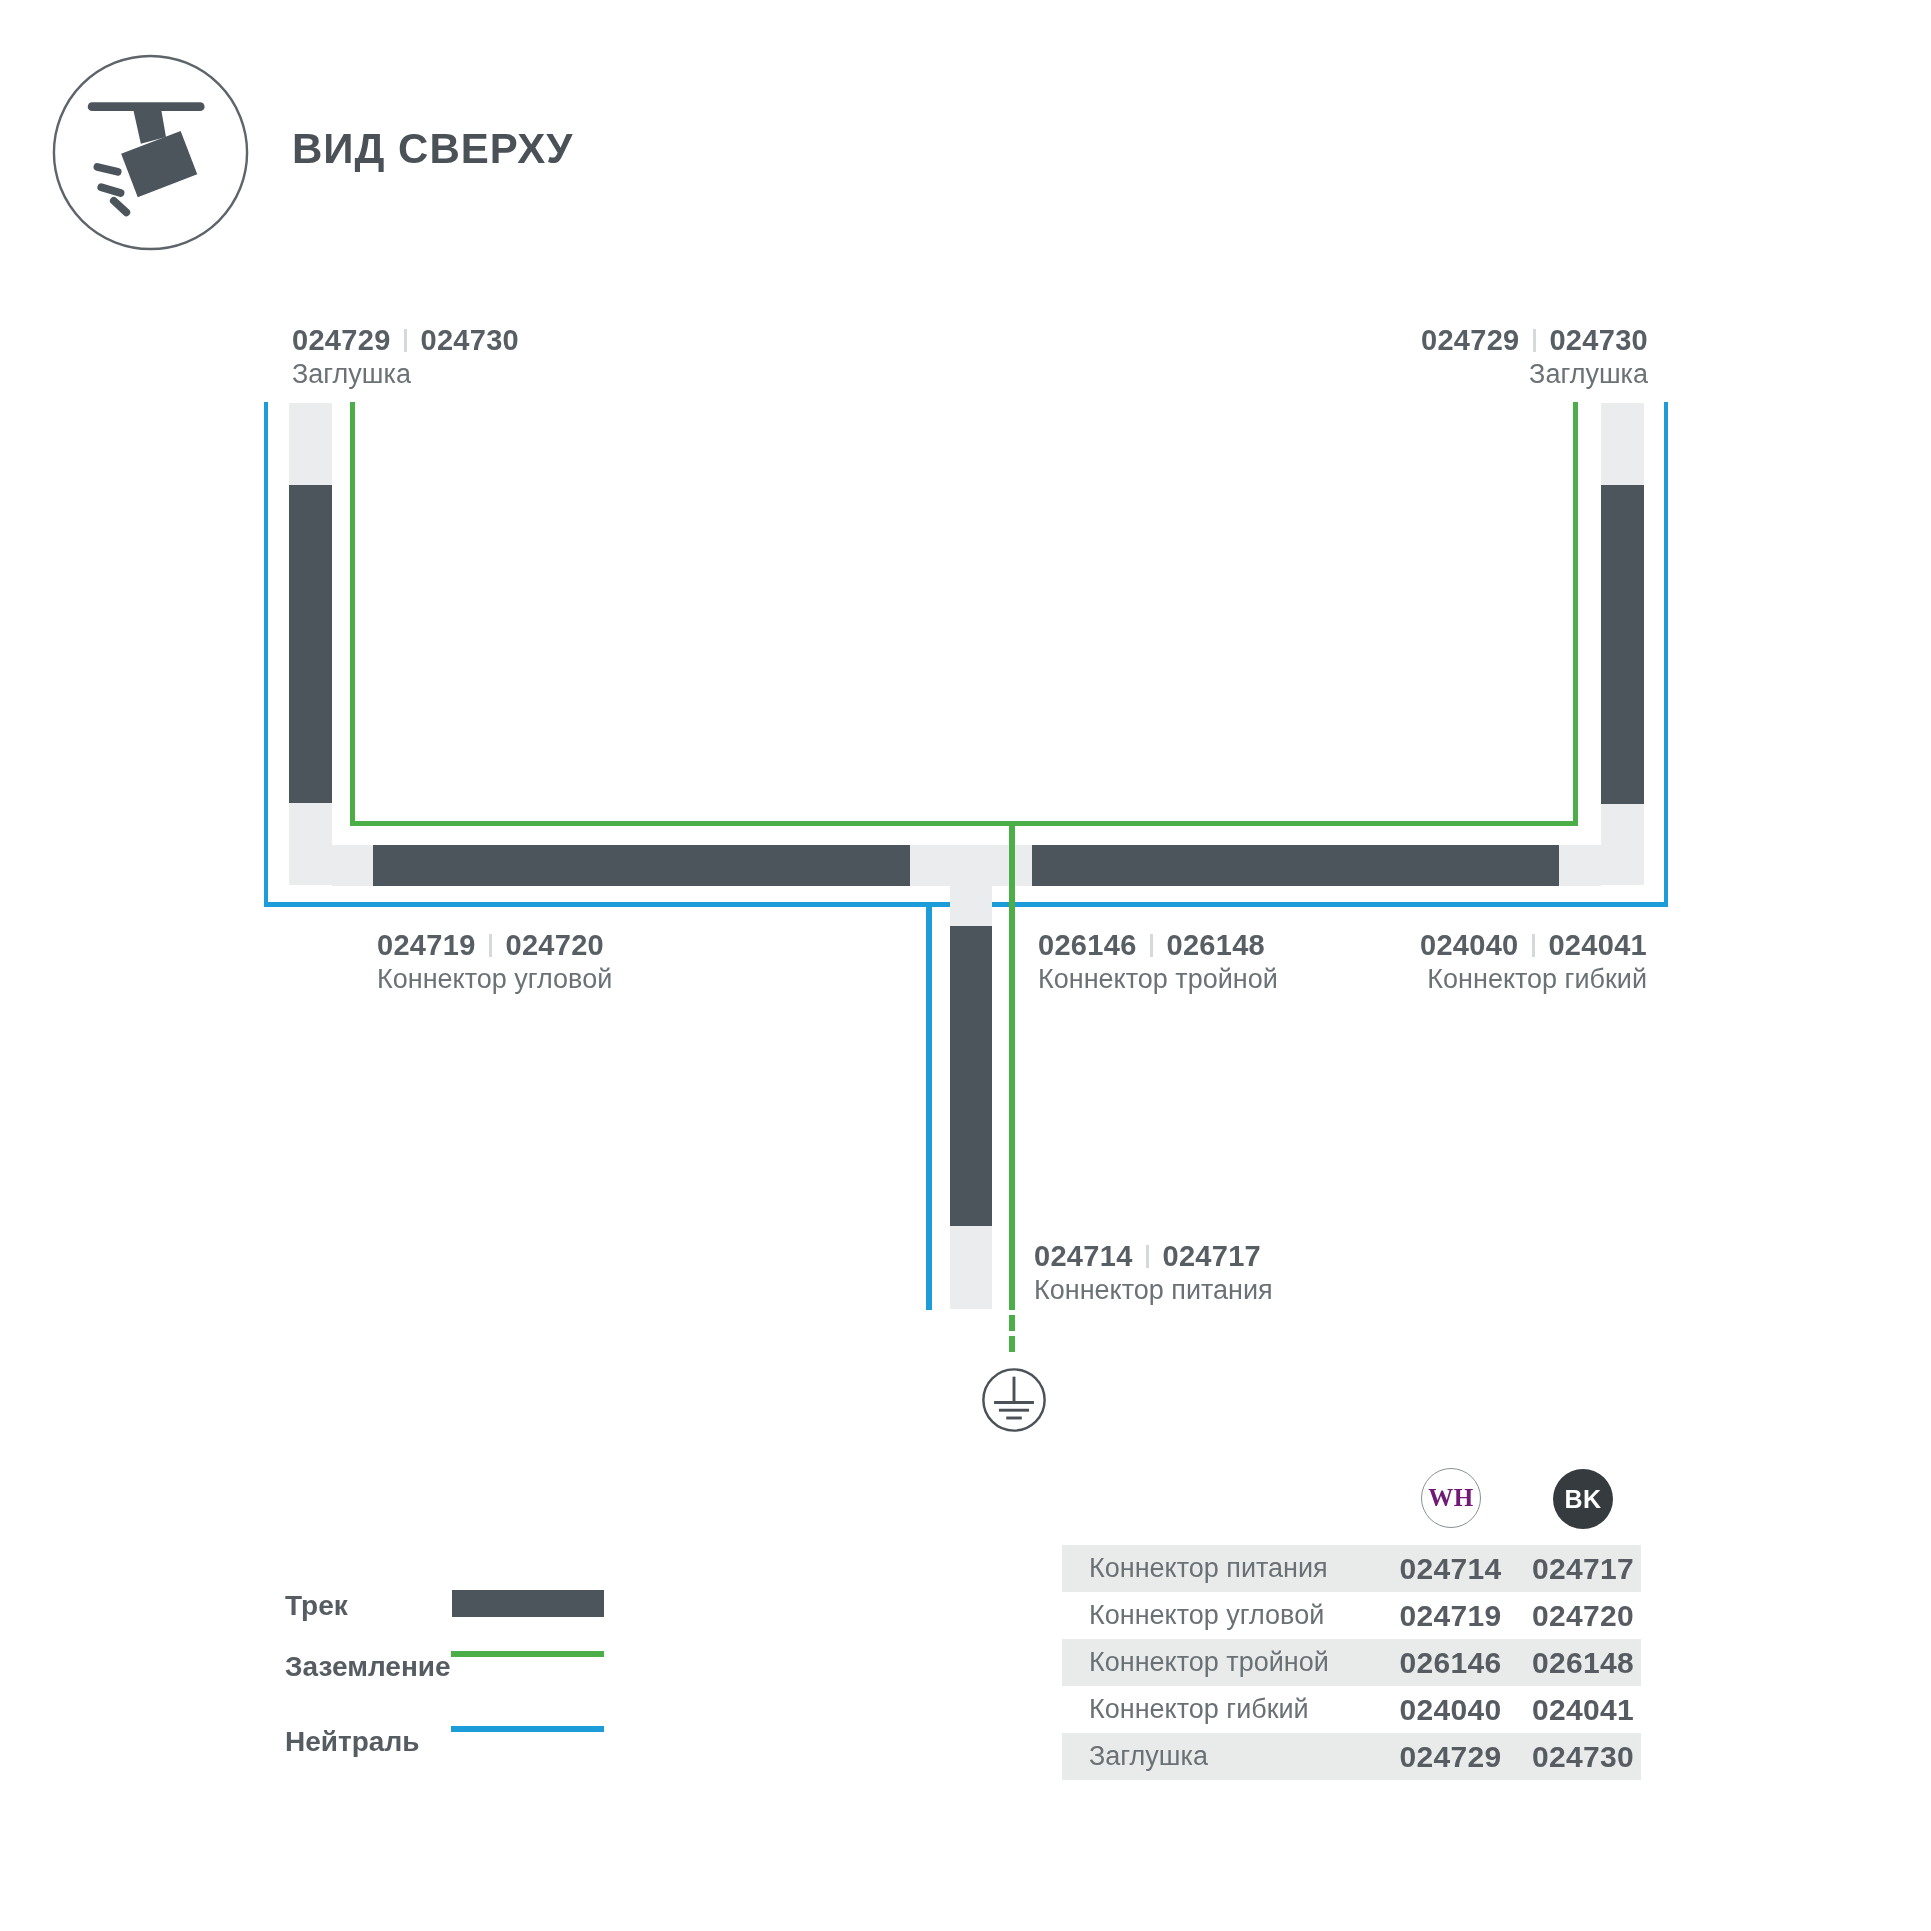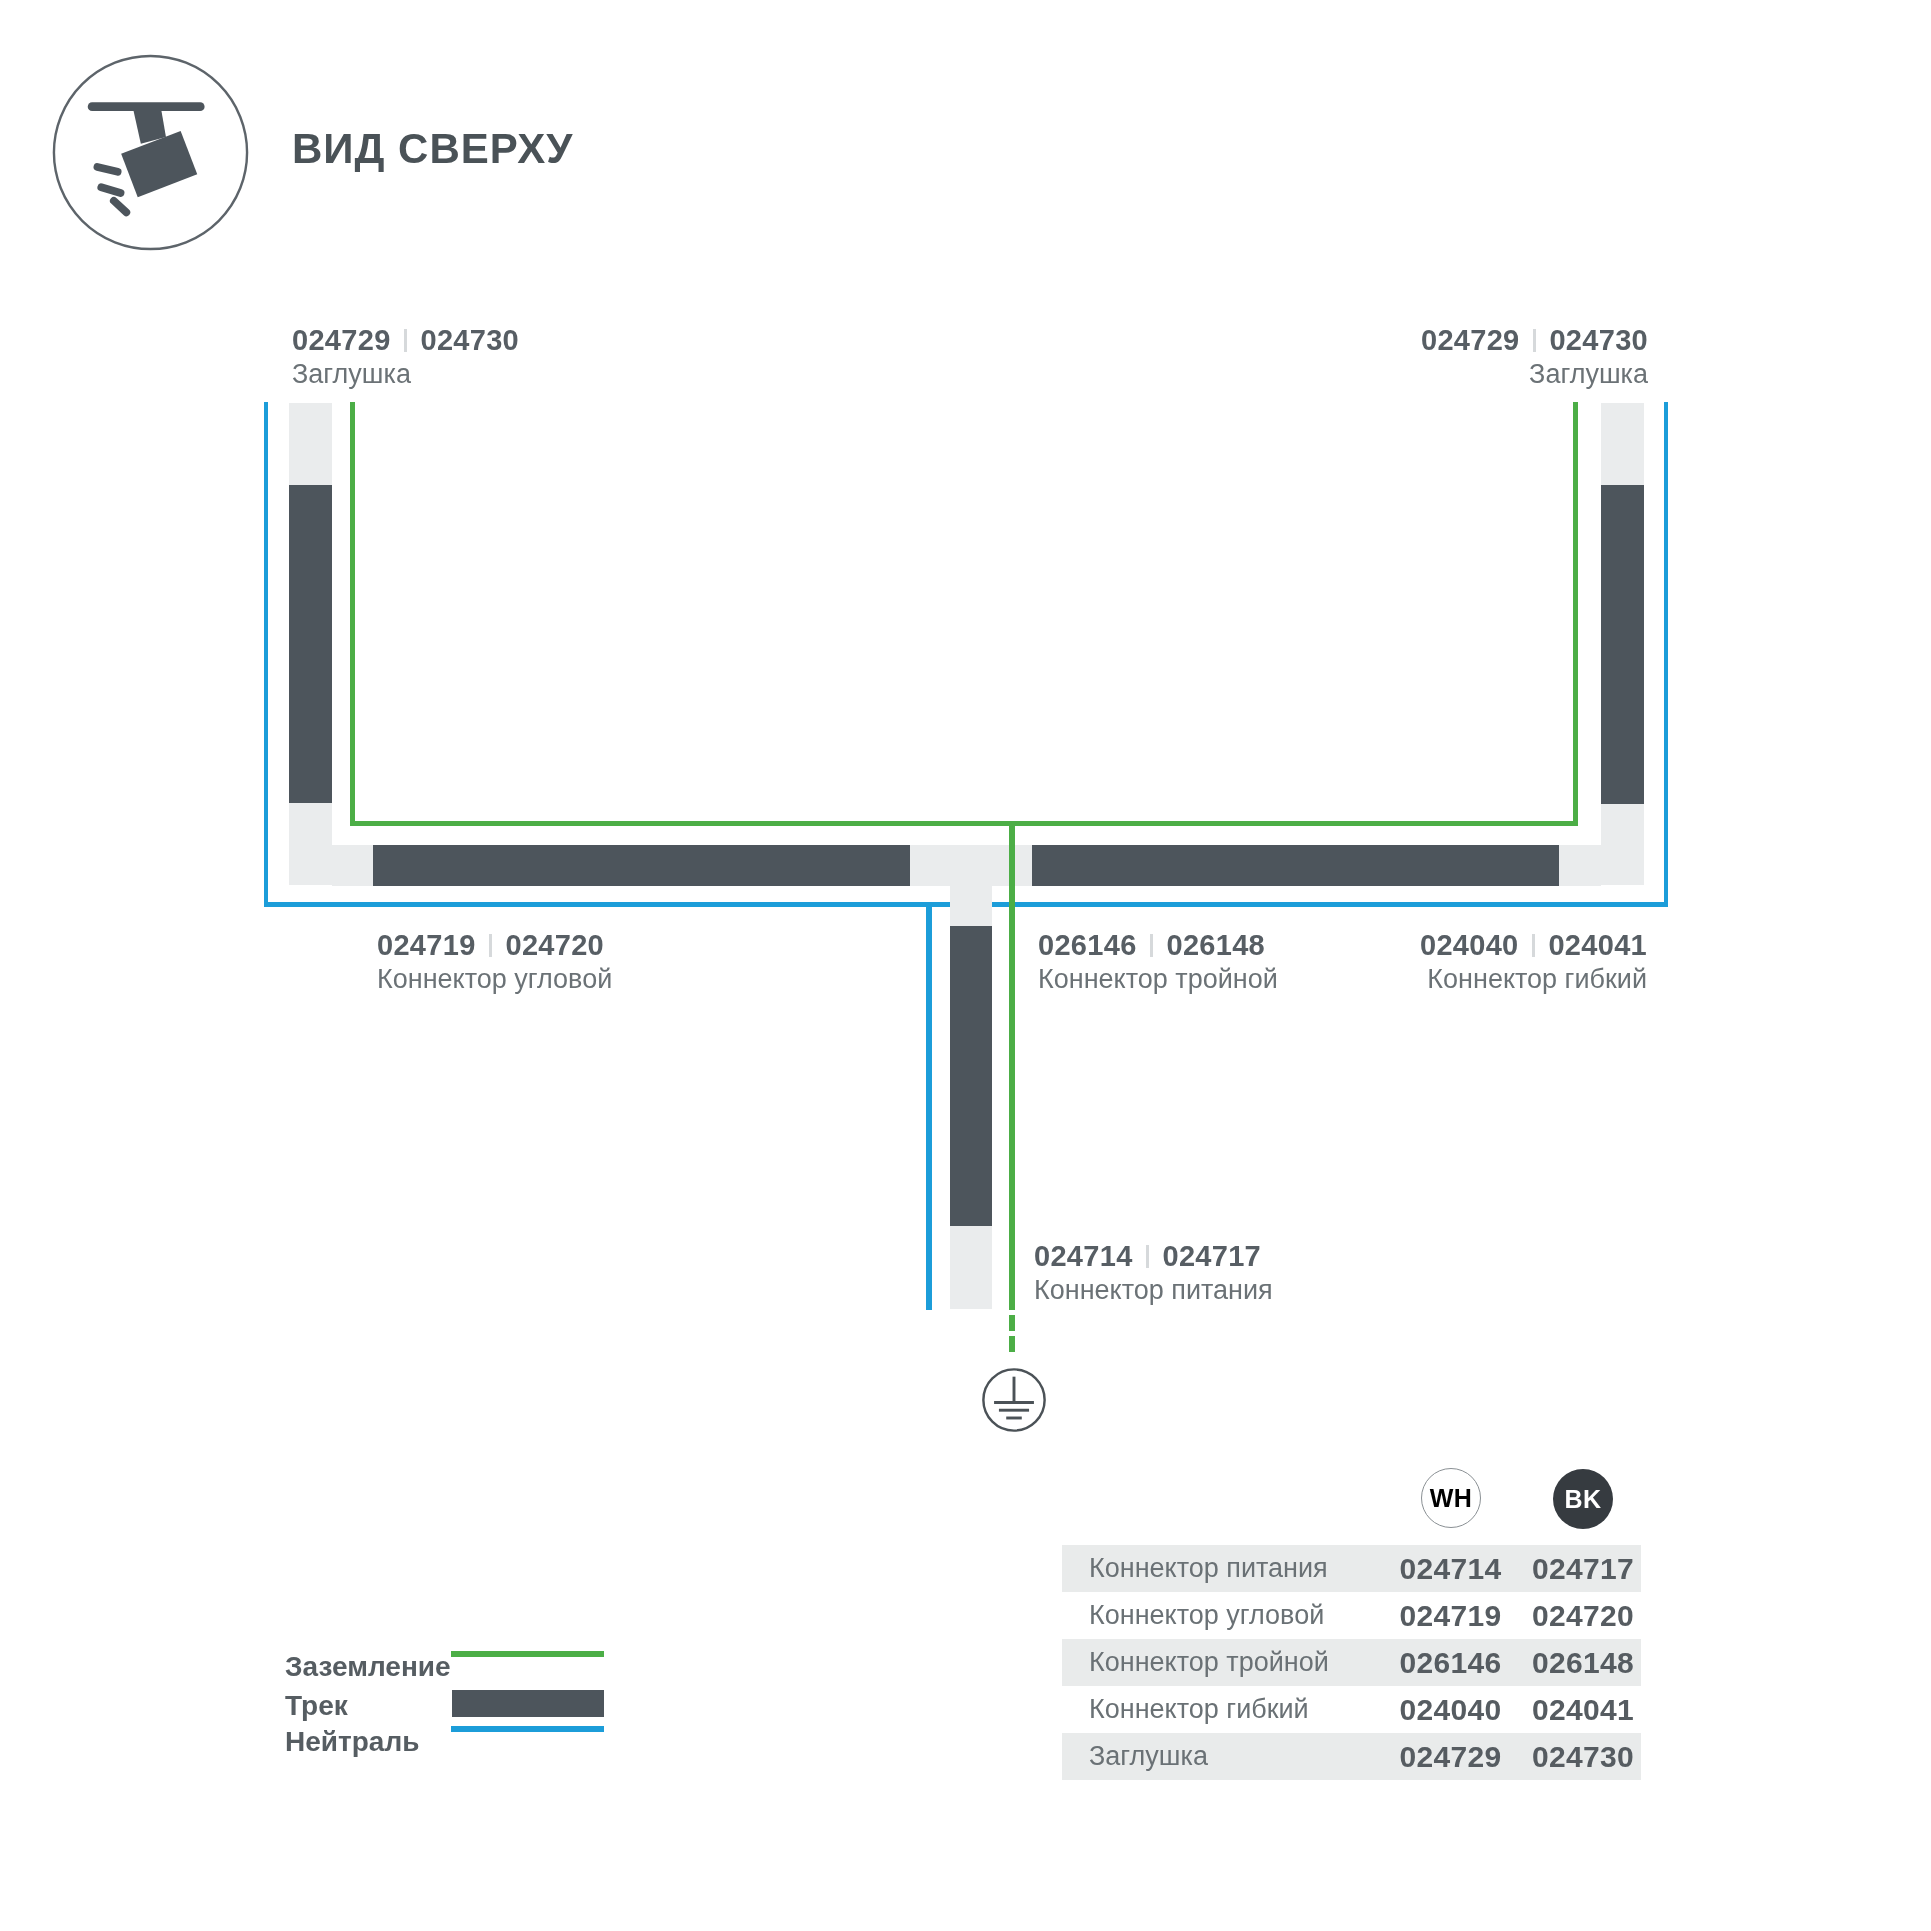--- a/index.html
+++ b/index.html
@@ -40,21 +40,21 @@
   .legend-row{display:flex;align-items:flex-start;width:319px;height:27px;justify-content:space-between;z-index:5;}
   .legend-label{font-size:28px;font-weight:600;color:#565d62;white-space:nowrap;}
   .sw-line{width:153px;height:5.8px;}
   .sw-green{background:#4cae46;}
   .sw-blue{background:#1c9dd9;}
   .sw-track{width:152px;height:27px;background:#4d555c;}
 
   
   .col-circle{width:60px;height:60px;border-radius:50%;display:flex;align-items:center;justify-content:center;
               font-size:25px;font-weight:600;letter-spacing:0.5px;z-index:5;box-sizing:border-box;}
-  .col-wh{left:1421px;top:1468px;border:1.9px solid #8a9094;color:#000000;background:#fff;}
+  .col-wh{left:1421px;top:1468px;border:1.9px solid #8a9094;color:#701a75;background:#fff;font-family:Liberation Serif, serif;}
   .col-bk{left:1553px;top:1469px;background:#363b40;color:#ffffff;}
   .ptable{left:1062px;top:1545px;width:579px;z-index:5;}
   .ptable .trow{display:flex;align-items:center;height:47px;}
   .ptable .trow.stripe{background:#e9ebeb;}
   .ptable .tname{flex:1;padding-left:27px;font-size:27px;color:#6a7175;white-space:nowrap;}
   .ptable .tval{width:149px;text-align:center;font-size:30px;font-weight:bold;color:#565c61;letter-spacing:0.3px;}
   .ptable .tval.bk{width:116px;}
 </style>
 </head>
 <body>
@@ -160,21 +160,21 @@
       <span class="csep"></span>
       <span>024717</span>
     </div>
     <div class="pname">Коннектор питания</div>
   </div>
 
   <div class="abs legend-row" style="left:285px;top:1651px;">
     <span class="legend-label">Заземление</span>
     <span class="sw-line sw-green"></span>
   </div>
-  <div class="abs legend-row" style="left:285px;top:1690px;">
+  <div class="abs legend-row" style="left:285px;top:1590px;">
     <span class="legend-label">Трек</span>
     <span class="sw-track"></span>
   </div>
   <div class="abs legend-row" style="left:285px;top:1726px;">
     <span class="legend-label">Нейтраль</span>
     <span class="sw-line sw-blue"></span>
   </div>
 
   <div class="abs col-circle col-wh">WH</div>
   <div class="abs col-circle col-bk">BK</div>

